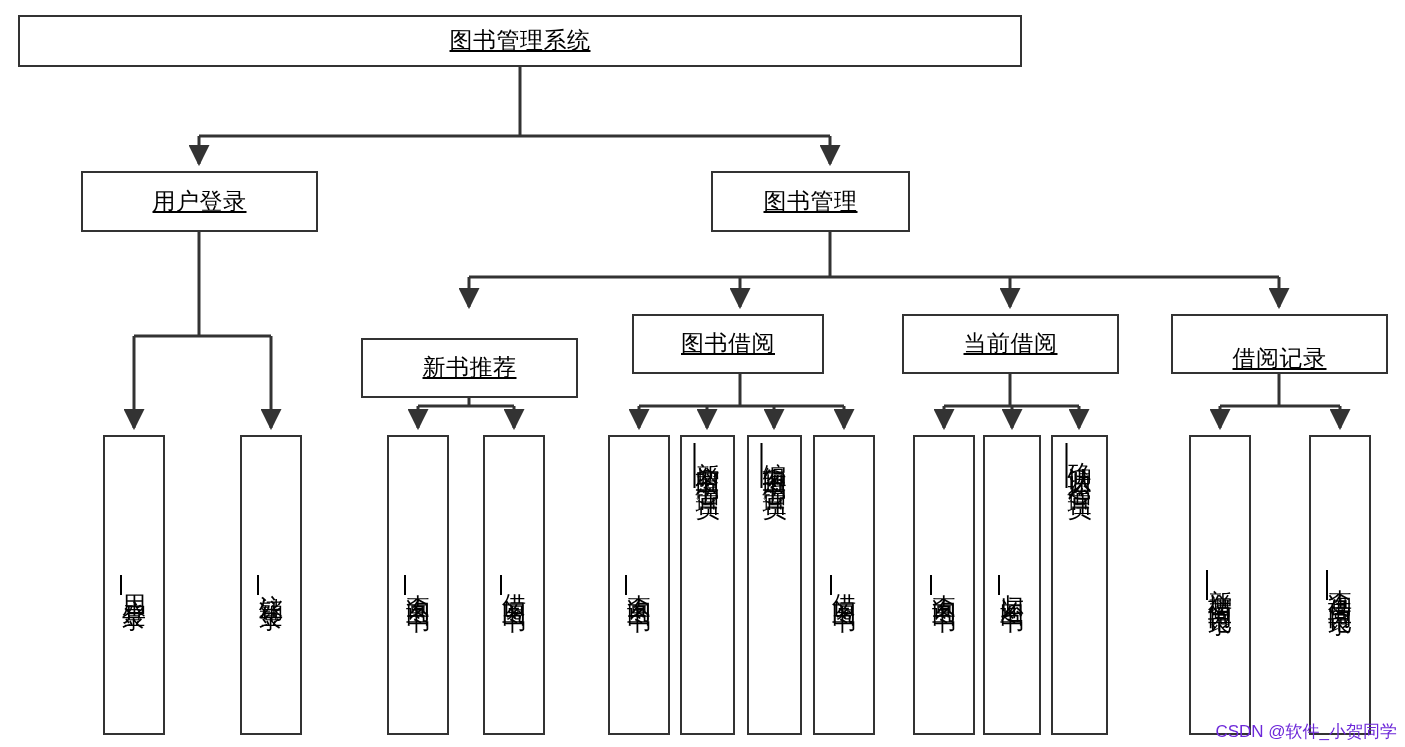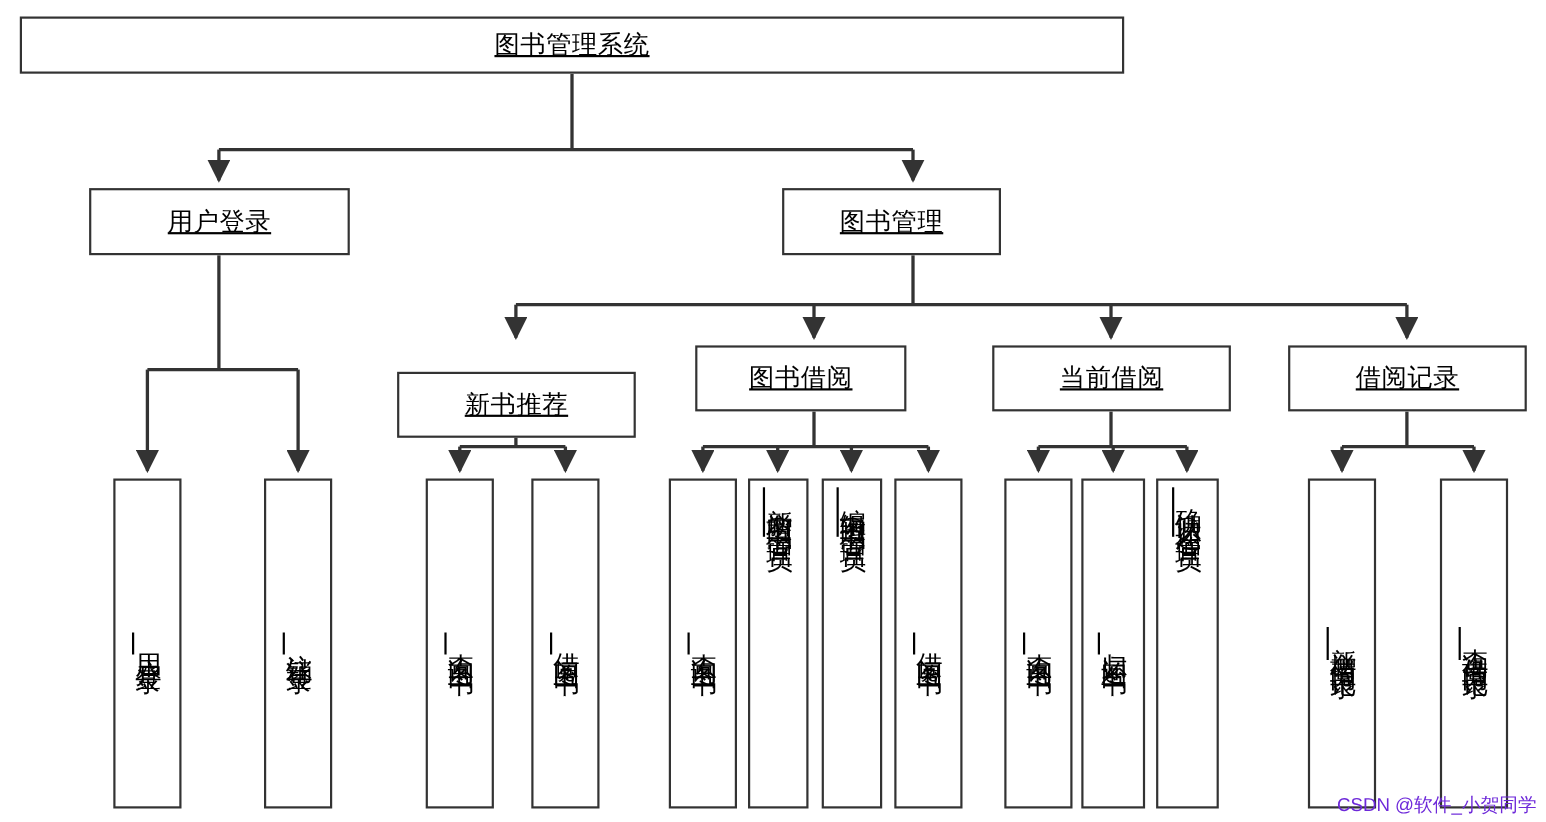--- a/index.html
+++ b/index.html
@@ -150,21 +150,21 @@
   </div>
 
   <div class="node horiz" style="left:632px; top:314px; width:192px; height:60px;">
     <span class="node-label">图书借阅</span>
   </div>
 
   <div class="node horiz" style="left:902px; top:314px; width:217px; height:60px;">
     <span class="node-label">当前借阅</span>
   </div>
 
-  <div class="node horiz" style="left:1171px; top:314px; width:217px; height:60px;">
+  <div class="node horiz" style="left:1171px; top:314px; width:217px; height:60px;align-items:flex-end;">
     <span class="node-label">借阅记录</span>
   </div>
 
   <div class="node vert centered" style="left:103px; top:435px; width:62px; height:300px;">
     <span class="node-label">用户登录</span>
   </div>
 
   <div class="node vert centered" style="left:240px; top:435px; width:62px; height:300px;">
     <span class="node-label">注销登录</span>
   </div>

